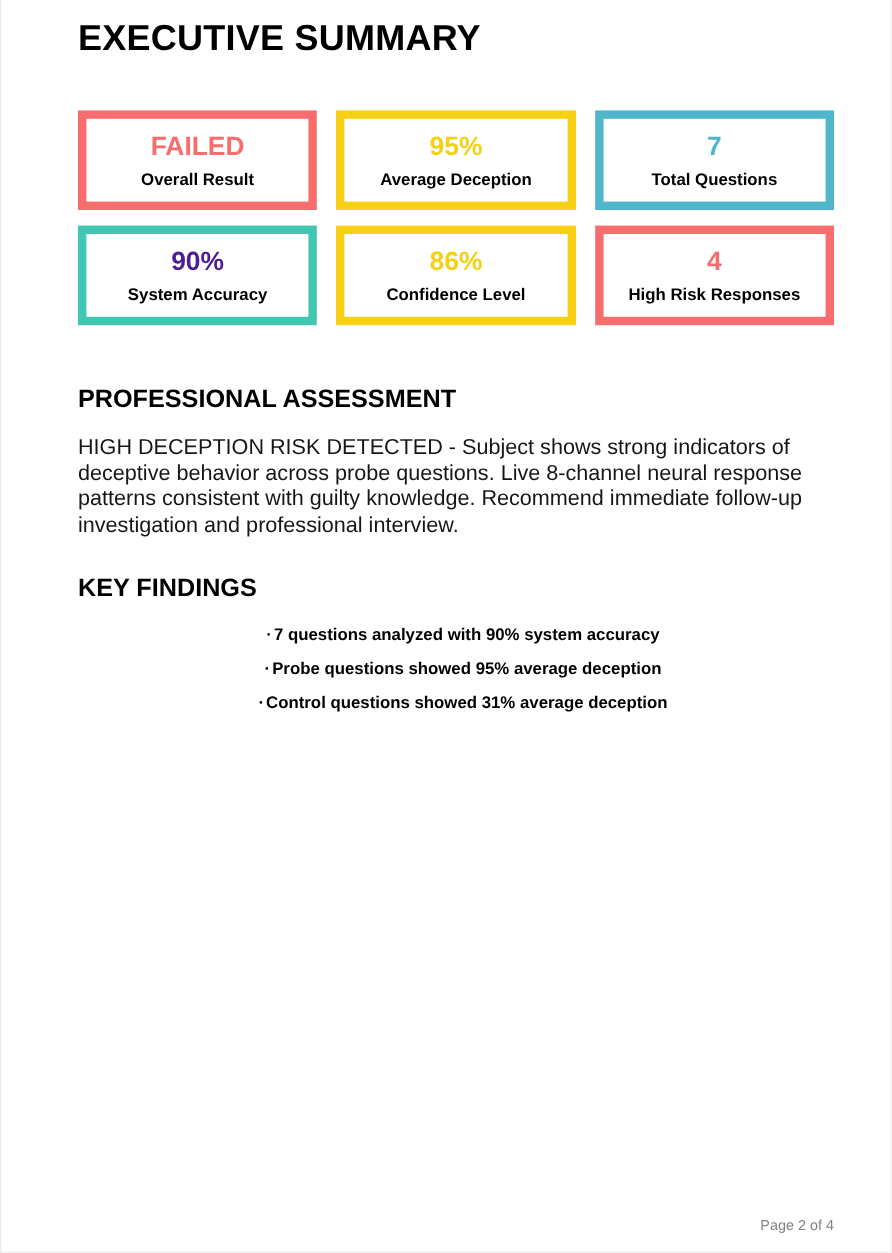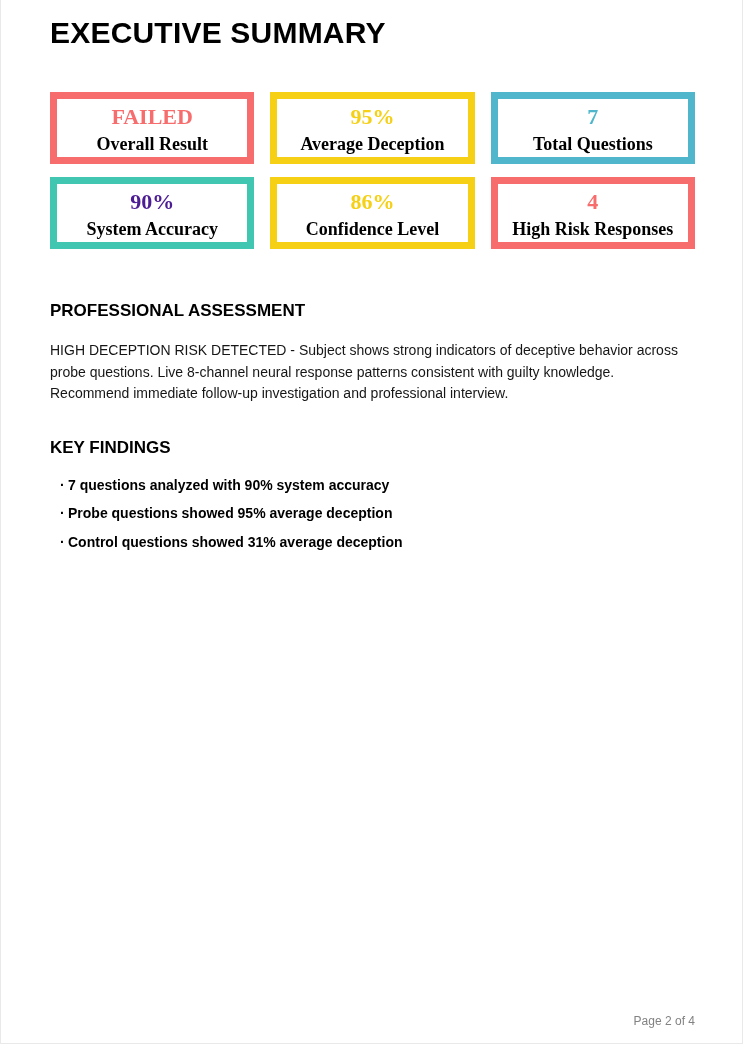--- a/index.html
+++ b/index.html
@@ -19,89 +19,90 @@
     position: absolute;
     inset: 0;
     border-left: 1px solid #e9e9e9;
     border-right: 1px solid #e9e9e9;
     border-bottom: 1px solid #e9e9e9;
     box-sizing: border-box;
     pointer-events: none;
   }
   .content {
     padding: 0 48px 0 50px;
+    margin-left: 15px;
   }
   .doc-title {
     margin: 0;
     padding-top: 16px;
     font-size: 30px;
     line-height: 34px;
     font-weight: bold;
     letter-spacing: 0.2px;
     color: #000;
   }
   .cards-grid {
     margin-top: 42px;
     display: grid;
     grid-template-columns: repeat(3, 1fr);
     column-gap: 16px;
     row-gap: 13px;
   }
   .stat-card {
     box-sizing: border-box;
-    height: 72px;
+    height: 83px;
     border: 7px solid #000;
     background: #fff;
     display: flex;
     flex-direction: column;
     align-items: center;
     justify-content: center;
     gap: 9px;
     text-align: center;
-    font-family: Liberation Serif, serif;
   }
   .stat-card .value {
     font-size: 22px;
     font-weight: bold;
     line-height: 22px;
   }
   .stat-card .label {
-    font-size: 18px;
+    font-size: 14px;
     font-weight: bold;
     line-height: 14px;
     color: #000;
   }
   .section-heading {
     margin: 0;
-    font-size: 17px;
+    font-size: 21px;
     line-height: 24px;
     font-weight: bold;
     color: #000;
   }
   .heading-assessment { margin-top: 50px; }
   .heading-findings  { margin-top: 31px; }
   .assessment-body {
     margin: 17px 0 0 0;
-    font-size: 14px;
+    font-size: 18px;
     line-height: 21.5px;
     font-weight: normal;
     color: #161616;
   }
   .findings-list {
     margin: 18px 0 0 0;
     padding: 0;
     list-style: none;
   }
   .findings-list li {
     font-size: 14px;
     line-height: 15px;
     font-weight: bold;
     margin: 0 0 13.5px 0;
     padding-left: 18px;
     color: #000;
+    text-align: center;
   }
   .findings-list li .bullet {
     display: inline-block;
     width: 8px;
     margin-left: -8px;
   }
   .page-footer {
     position: absolute;
     right: 48px;
     bottom: 16px;

